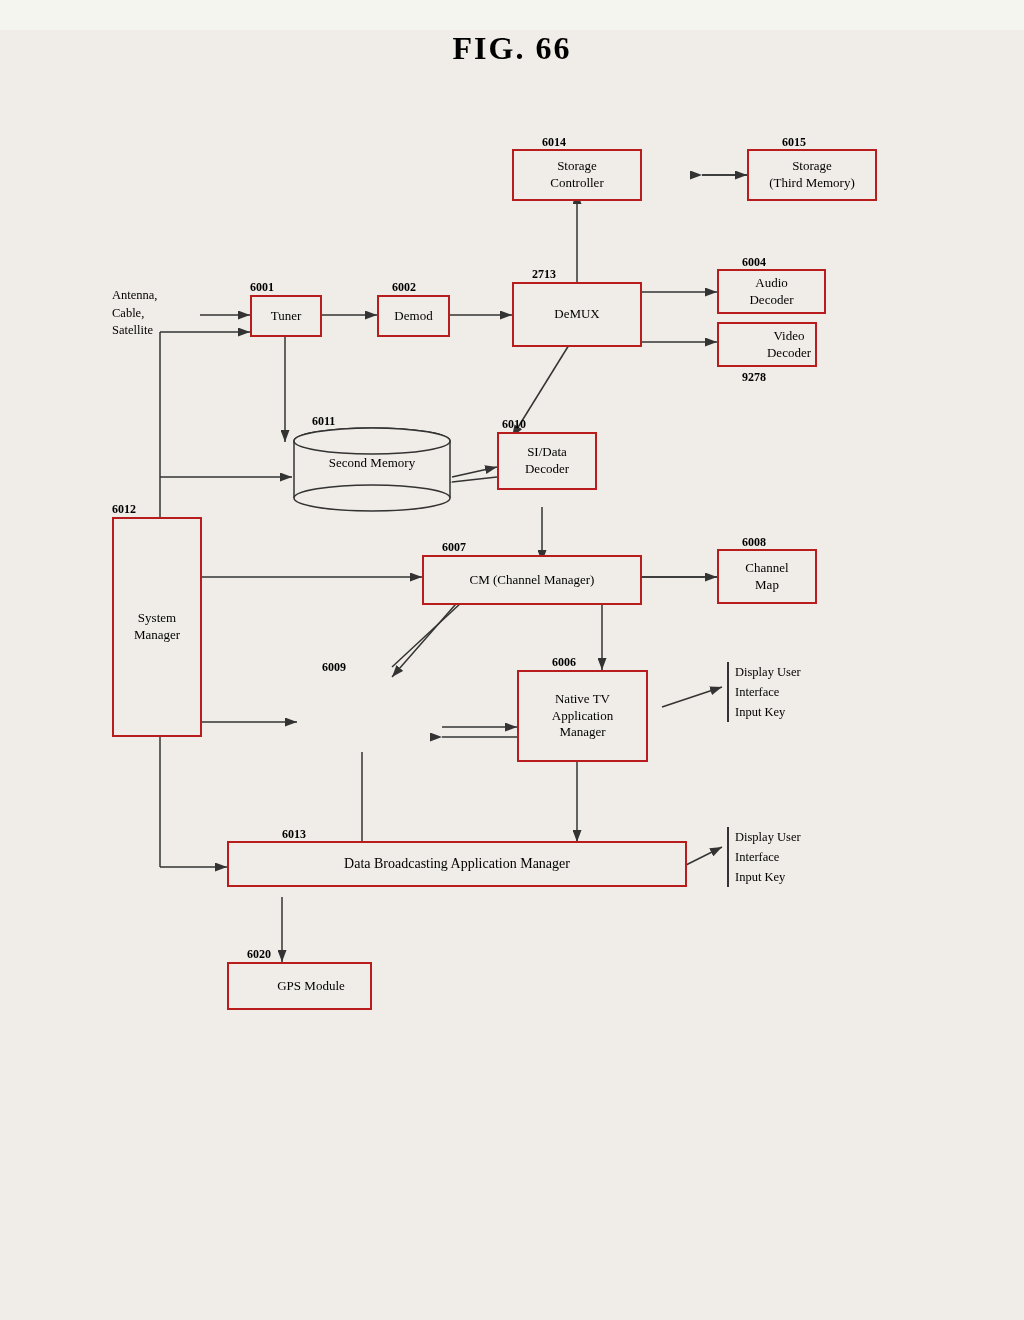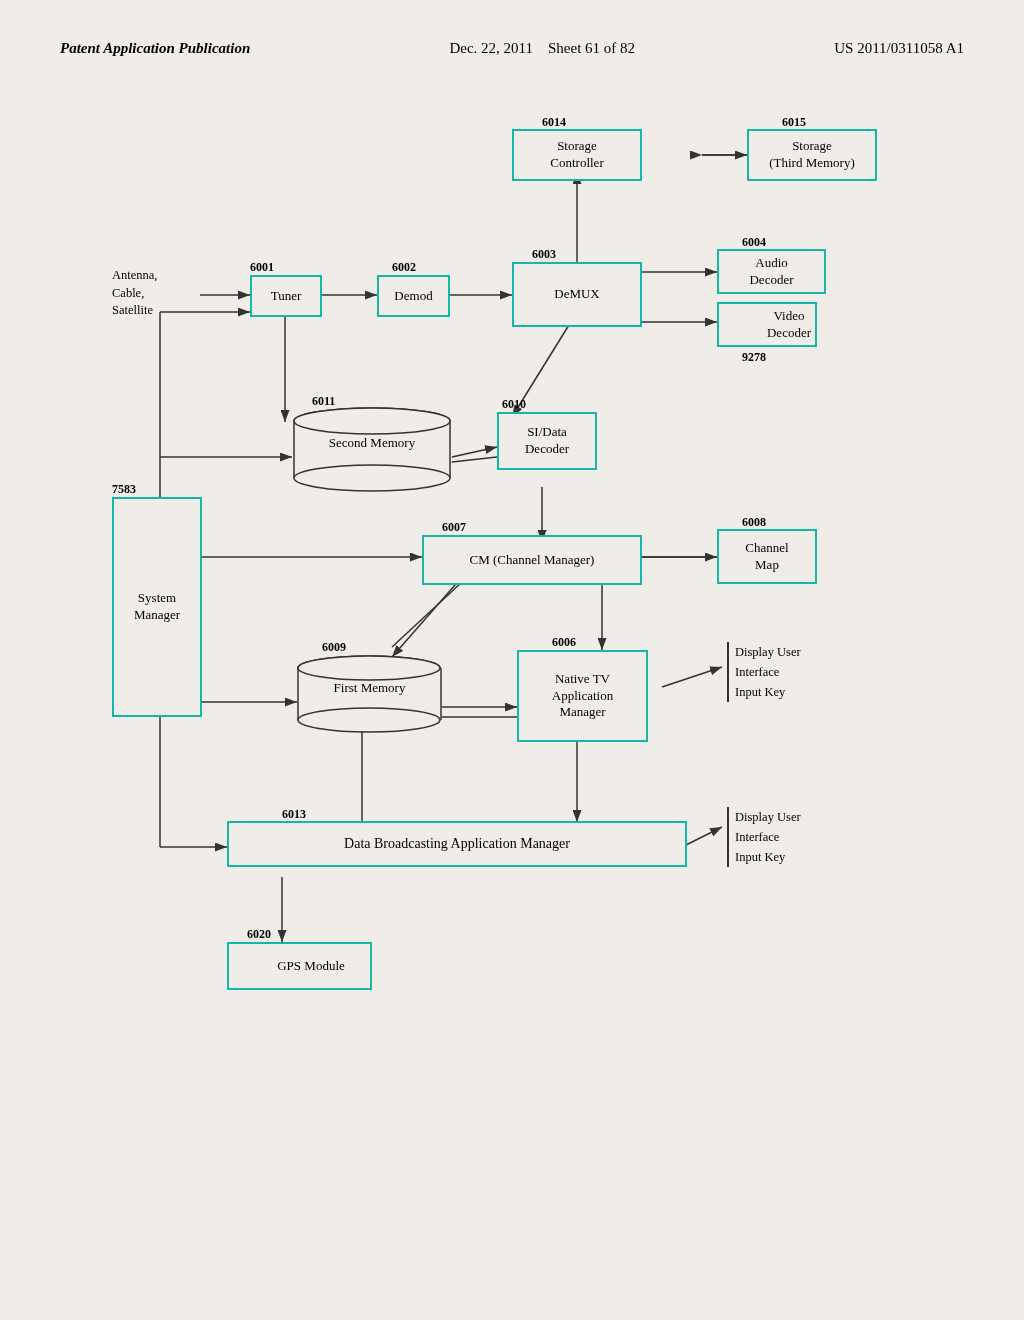--- a/index.html
+++ b/index.html
@@ -46,21 +46,21 @@
       letter-spacing: 2px;
     }
     .diagram-area {
       position: relative;
       width: 860px;
       margin: 0 auto;
       height: 1050px;
     }
     .box {
       position: absolute;
-      border: 2px solid #14b8a6;
+      border: 2px solid #b91c1c;
       background: #f0ede8;
       display: flex;
       align-items: center;
       justify-content: center;
       text-align: center;
       font-size: 13px;
       line-height: 1.3;
     }
     .cylinder {
       position: absolute;
@@ -102,29 +102,22 @@
       stroke-width: 1.5;
     }
     .arrow-head {
       fill: #333;
     }
   </style>
 </head>
 <body>
 
 <div class="page">
-  <div class="header">
-    <div class="header-left">Patent Application Publication</div>
-    <div class="header-center">
-      <span>Dec. 22, 2011</span>&nbsp;&nbsp;&nbsp;
-      <span>Sheet 61 of 82</span>
-    </div>
-    <div class="header-right">US 2011/0311058 A1</div>
-  </div>
-
+
+  <div class="fig-title">FIG. 66</div>
 
   <div class="diagram-area">
 
     <svg class="arrows">
       <defs>
         <marker id="arrowhead" markerWidth="8" markerHeight="6" refX="8" refY="3" orient="auto">
           <polygon points="0 0, 8 3, 0 6" class="arrow-head"></polygon>
         </marker>
         <marker id="arrowhead-left" markerWidth="8" markerHeight="6" refX="0" refY="3" orient="auto">
           <polygon points="8 0, 0 3, 8 6" class="arrow-head"></polygon>
@@ -200,21 +193,21 @@
     <div class="connector-label" style="left: 168px; top: 193px;">6001</div>
 
     <div class="box" style="left: 295px; top: 208px; width: 73px; height: 42px;">
       Demod
     </div>
     <div class="connector-label" style="left: 310px; top: 193px;">6002</div>
 
     <div class="box" style="left: 430px; top: 195px; width: 130px; height: 65px;">
       DeMUX
     </div>
-    <div class="connector-label" style="left: 450px; top: 180px;">6003</div>
+    <div class="connector-label" style="left: 450px; top: 180px;">2713</div>
 
     <div class="box" style="left: 430px; top: 62px; width: 130px; height: 52px; text-align:center;">
       Storage<br>Controller
     </div>
     <div class="connector-label" style="left: 460px; top: 48px;">6014</div>
 
     <div class="box" style="left: 665px; top: 62px; width: 130px; height: 52px; text-align:center;">
       Storage<br>(Third Memory)
     </div>
     <div class="connector-label" style="left: 700px; top: 48px;">6015</div>
@@ -243,43 +236,32 @@
         <ellipse cx="80" cy="71" rx="78" ry="13" fill="#f0ede8" stroke="#333" stroke-width="1.5"></ellipse>
         <ellipse cx="80" cy="14" rx="78" ry="13" fill="#f0ede8" stroke="#333" stroke-width="1.5"></ellipse>
       </svg>
       <div class="cylinder-label" style="position:absolute; top:28px; width:100%; text-align:center; font-size:13px;">Second Memory</div>
     </div>
     <div class="connector-label" style="left: 230px; top: 327px;">6011</div>
 
     <div class="box" style="left: 30px; top: 430px; width: 90px; height: 220px; text-align:center; display:flex; align-items:center; justify-content:center;">
       System<br>Manager
     </div>
-    <div class="connector-label" style="left: 30px; top: 415px;">7583</div>
+    <div class="connector-label" style="left: 30px; top: 415px;">6012</div>
 
     <div class="box" style="left: 340px; top: 468px; width: 220px; height: 50px; text-align:center;">
       CM (Channel Manager)
     </div>
     <div class="connector-label" style="left: 360px; top: 453px;">6007</div>
 
     <div class="box" style="left: 635px; top: 462px; width: 100px; height: 55px; text-align:center;">
       Channel<br>Map
     </div>
     <div class="connector-label" style="left: 660px; top: 448px;">6008</div>
 
-    <div class="cylinder" style="left: 215px; top: 588px; width: 145px; height: 78px;">
-      <svg width="145" height="78" viewBox="0 0 145 78">
-        <ellipse cx="72" cy="13" rx="71" ry="12" fill="#f0ede8" stroke="#333" stroke-width="1.5"></ellipse>
-        <rect x="1" y="13" width="143" height="52" fill="#f0ede8"></rect>
-        <line x1="1" y1="13" x2="1" y2="65" stroke="#333" stroke-width="1.5"></line>
-        <line x1="144" y1="13" x2="144" y2="65" stroke="#333" stroke-width="1.5"></line>
-        <ellipse cx="72" cy="65" rx="71" ry="12" fill="#f0ede8" stroke="#333" stroke-width="1.5"></ellipse>
-        <ellipse cx="72" cy="13" rx="71" ry="12" fill="#f0ede8" stroke="#333" stroke-width="1.5"></ellipse>
-      </svg>
-      <div class="cylinder-label" style="position:absolute; top:25px; width:100%; text-align:center; font-size:13px;">First Memory</div>
-    </div>
     <div class="connector-label" style="left: 240px; top: 573px;">6009</div>
 
     <div class="box" style="left: 435px; top: 583px; width: 131px; height: 92px; text-align:center;">
       Native TV<br>Application<br>Manager
     </div>
     <div class="connector-label" style="left: 470px; top: 568px;">6006</div>
 
     <div class="label" style="left: 645px; top: 575px; font-size:12.5px; line-height:1.6; border-left: 2px solid #333; padding-left:6px;">
       Display User<br>Interface<br>Input Key
     </div>

